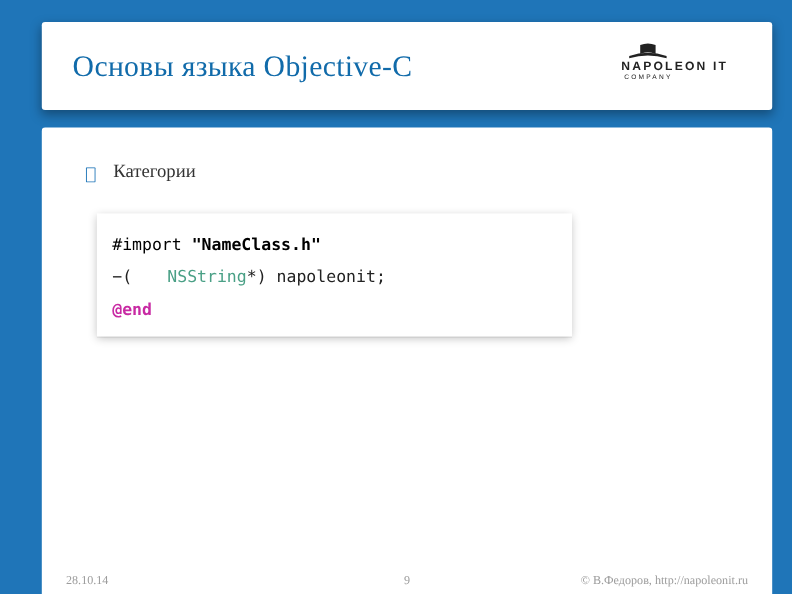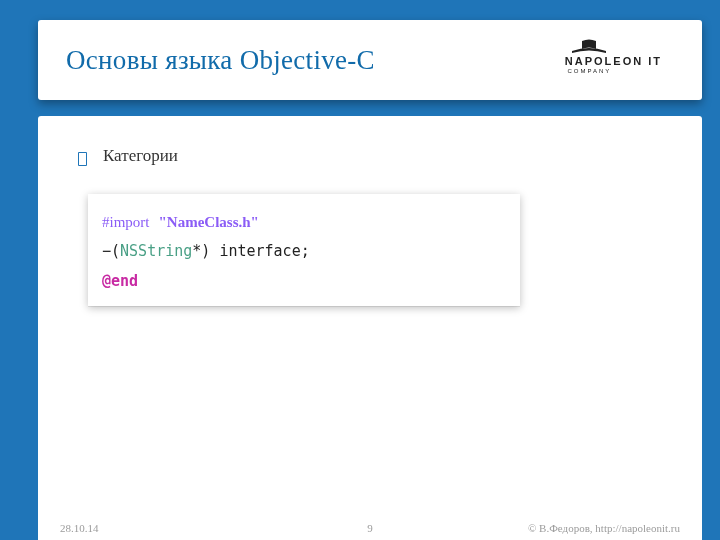--- a/index.html
+++ b/index.html
@@ -57,24 +57,24 @@
     margin-left: 10px;
     width: 432px;
     background: #fff;
     padding: 14px 14px 10px 14px;
     box-shadow: 0 2px 8px rgba(0,0,0,.25), 0 1px 0 rgba(0,0,0,.08);
     font-family: Menlo, "DejaVu Sans Mono", Consolas, monospace;
     font-size: 15px;
     line-height: 1.95;
     color: #222;
   }
-  .code-card .cm-red    { color: #8b5cf6; font-family: Liberation Serif, serif; }
+  .code-card .cm-red    { color: #000000; }
   .code-card .cm-bold   { font-weight: 700; }
   .code-card .cm-purple { color: #c82aa3; font-weight: 700; }
-  .code-card .cm-teal   { color: #4aa086; }
+  .code-card .cm-teal   { color: #4aa086; margin-left: 32px; }
   .footer {
     position: absolute; left: 0; right: 0; bottom: 6px;
     display: flex; align-items: flex-end;
     font-size: 11px; color: #9c9c9c;
     padding: 0 22px;
   }
   .footer .date  { }
   .footer .page  { position: absolute; left: 50%; transform: translateX(-50%); }
   .footer .copy  { margin-left: auto; }
 </style>
@@ -101,21 +101,21 @@
   </div>
 
   <div class="code-card">
     <div>
       <span class="cm-red">#import</span>
       <span> </span>
       <span class="cm-red cm-bold">"NameClass.h"</span>
     </div>
     <div>
       <span>−(</span><span class="cm-teal">NSString</span><span>*</span><span>)</span>
-      <span> </span><span>interface</span><span>;</span>
+      <span> </span><span>napoleonit</span><span>;</span>
     </div>
     <div>
       <span class="cm-purple">@end</span>
     </div>
   </div>
 
   <div class="footer">
     <span class="date">28.10.14</span>
     <span class="page">9</span>
     <span class="copy">© В.Федоров, http://napoleonit.ru</span>

